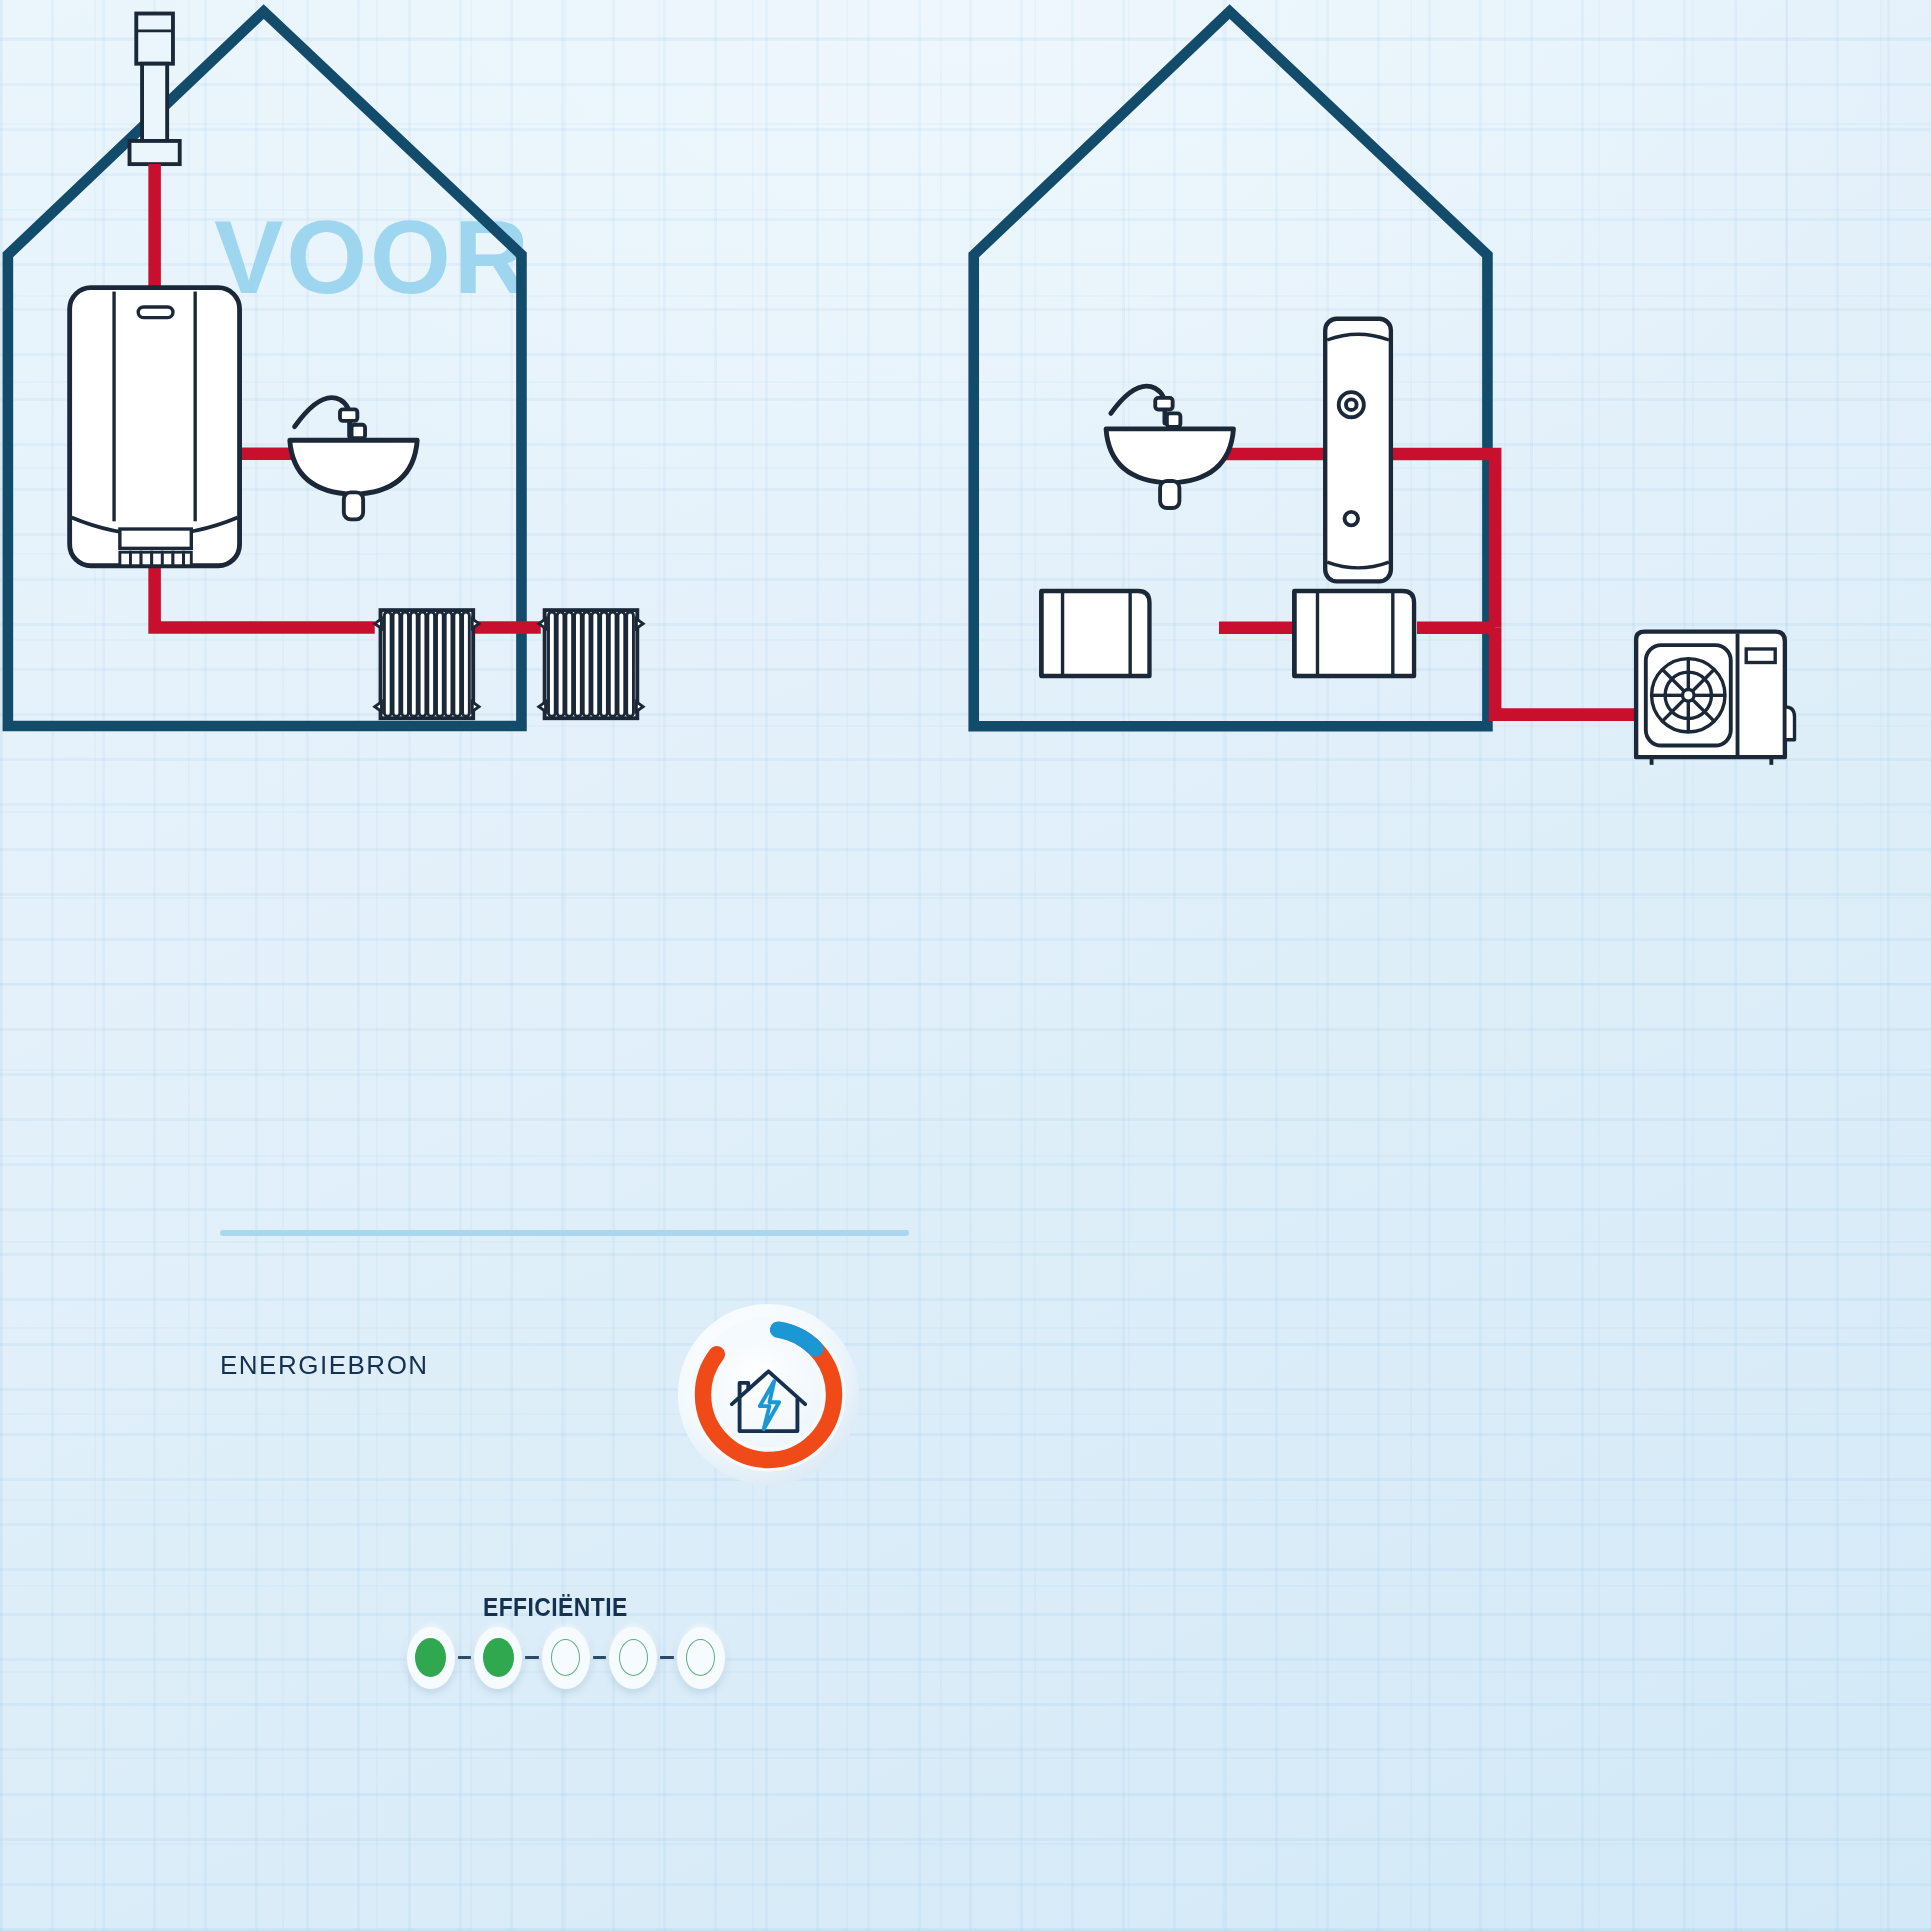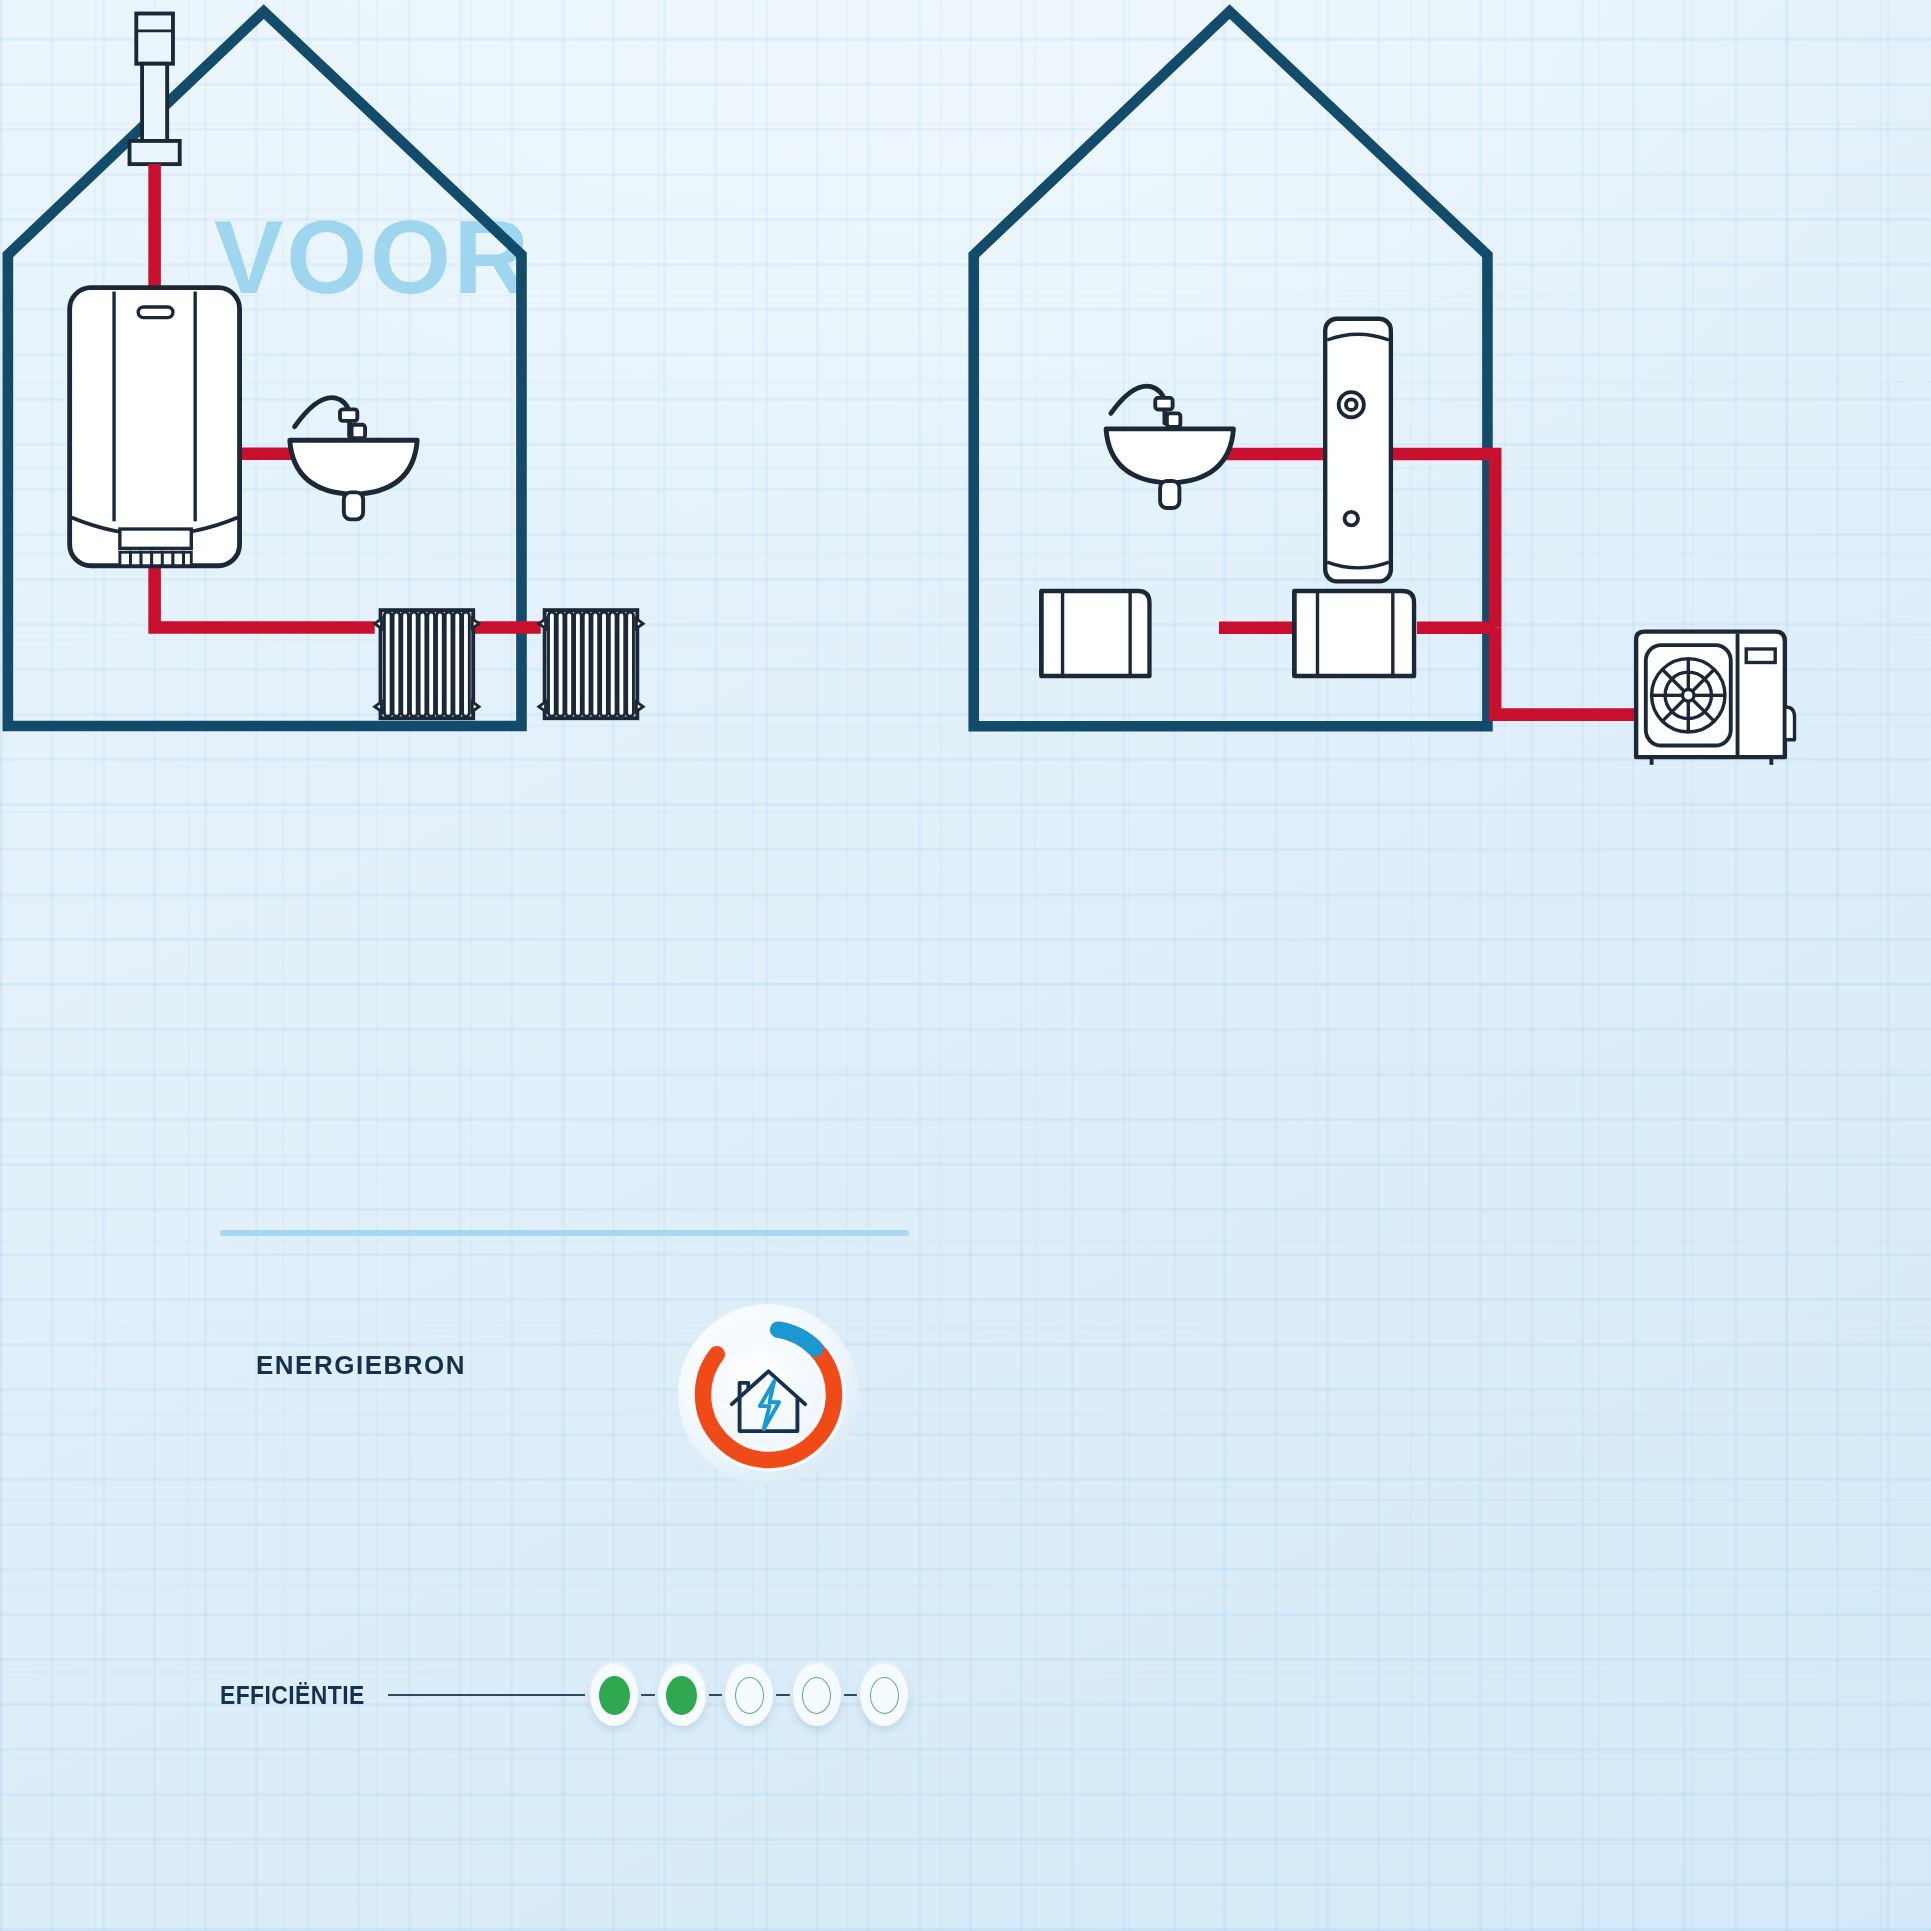--- a/index.html
+++ b/index.html
@@ -40,39 +40,38 @@
   #house-left-wrap{left:174px;top:425px;width:734px;height:753px;}
   #house-right-wrap{left:975px;top:425px;width:927px;height:763px;}
 
   .divider{
     position:absolute;height:5.8px;border-radius:2.9px;background:#a8d8ef;
   }
   #divider-left{left:220px;top:1230px;width:689px;}
 
   .section-label{
     position:absolute;
-    font-size:26px;font-weight:bold;letter-spacing:1.5px;
+    font-size:26px;font-weight:normal;letter-spacing:1.5px;
     color:#15314f;
-    margin-left:36px;
   }
   #energy-label-left{left:220px;top:1350px;}
 
   .legend{position:absolute;}
   #legend-left{left:220px;top:1427px;}
   .legend-row{display:flex;align-items:center;height:50px;}
   .legend-dot{width:21px;height:21px;border-radius:50%;flex:0 0 auto;}
   .legend-text{
     margin-left:19.3px;font-size:24px;font-weight:bold;letter-spacing:1.4px;color:#15314f;
   }
 
   .donut-wrap{position:absolute;}
   #donut-left{left:676px;top:1302px;width:185px;height:185px;}
 
   .rating-row{position:absolute;display:flex;align-items:center;}
-  #rating-eff-left{left:220px;top:1663px;width:691px;}
+  #rating-eff-left{left:220px;top:1592px;width:691px;flex-direction:column;}
 
   .rating-label{
     font-size:26px;font-weight:bold;letter-spacing:0.5px;color:#15314f;
     white-space:nowrap;transform:scaleX(0.88);transform-origin:left center;
   }
   .rating-line{flex:1 1 auto;height:2.9px;background:#2b4a66;margin:0 1.9px 0 3.9px;}
   .pips{display:flex;align-items:center;flex:0 0 auto;}
   .pip-cell{position:relative;width:54px;height:64px;display:flex;align-items:center;justify-content:center;}
   .pip-halo{
     position:absolute;left:50%;top:50%;transform:translate(-50%,-50%);

